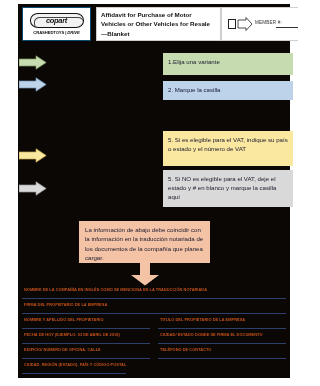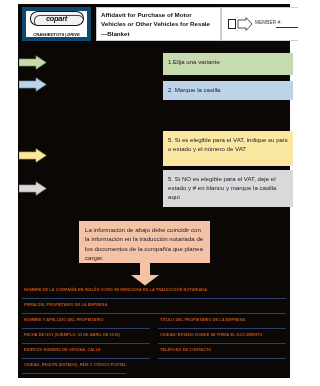--- a/index.html
+++ b/index.html
@@ -33,25 +33,25 @@
     width: 272px;
     height: 38px;
   }
   .logo-box {
     position: absolute;
     left: 4px;
     top: 1px;
     width: 69px;
     height: 34px;
     background: #ffffff;
-    border: 4px solid #0c4a6e;
+    border: 1px solid #0c4a6e;
     display: flex;
     flex-direction: column;
     align-items: center;
-    justify-content: space-between;
+    justify-content: center;
   }
   .logo-mark {
     position: relative;
     width: 54px;
     height: 15px;
     border-radius: 8px / 7px;
     border: 1.4px solid #111;
     background: #f2f2f2;
     display: flex;
     align-items: center;

